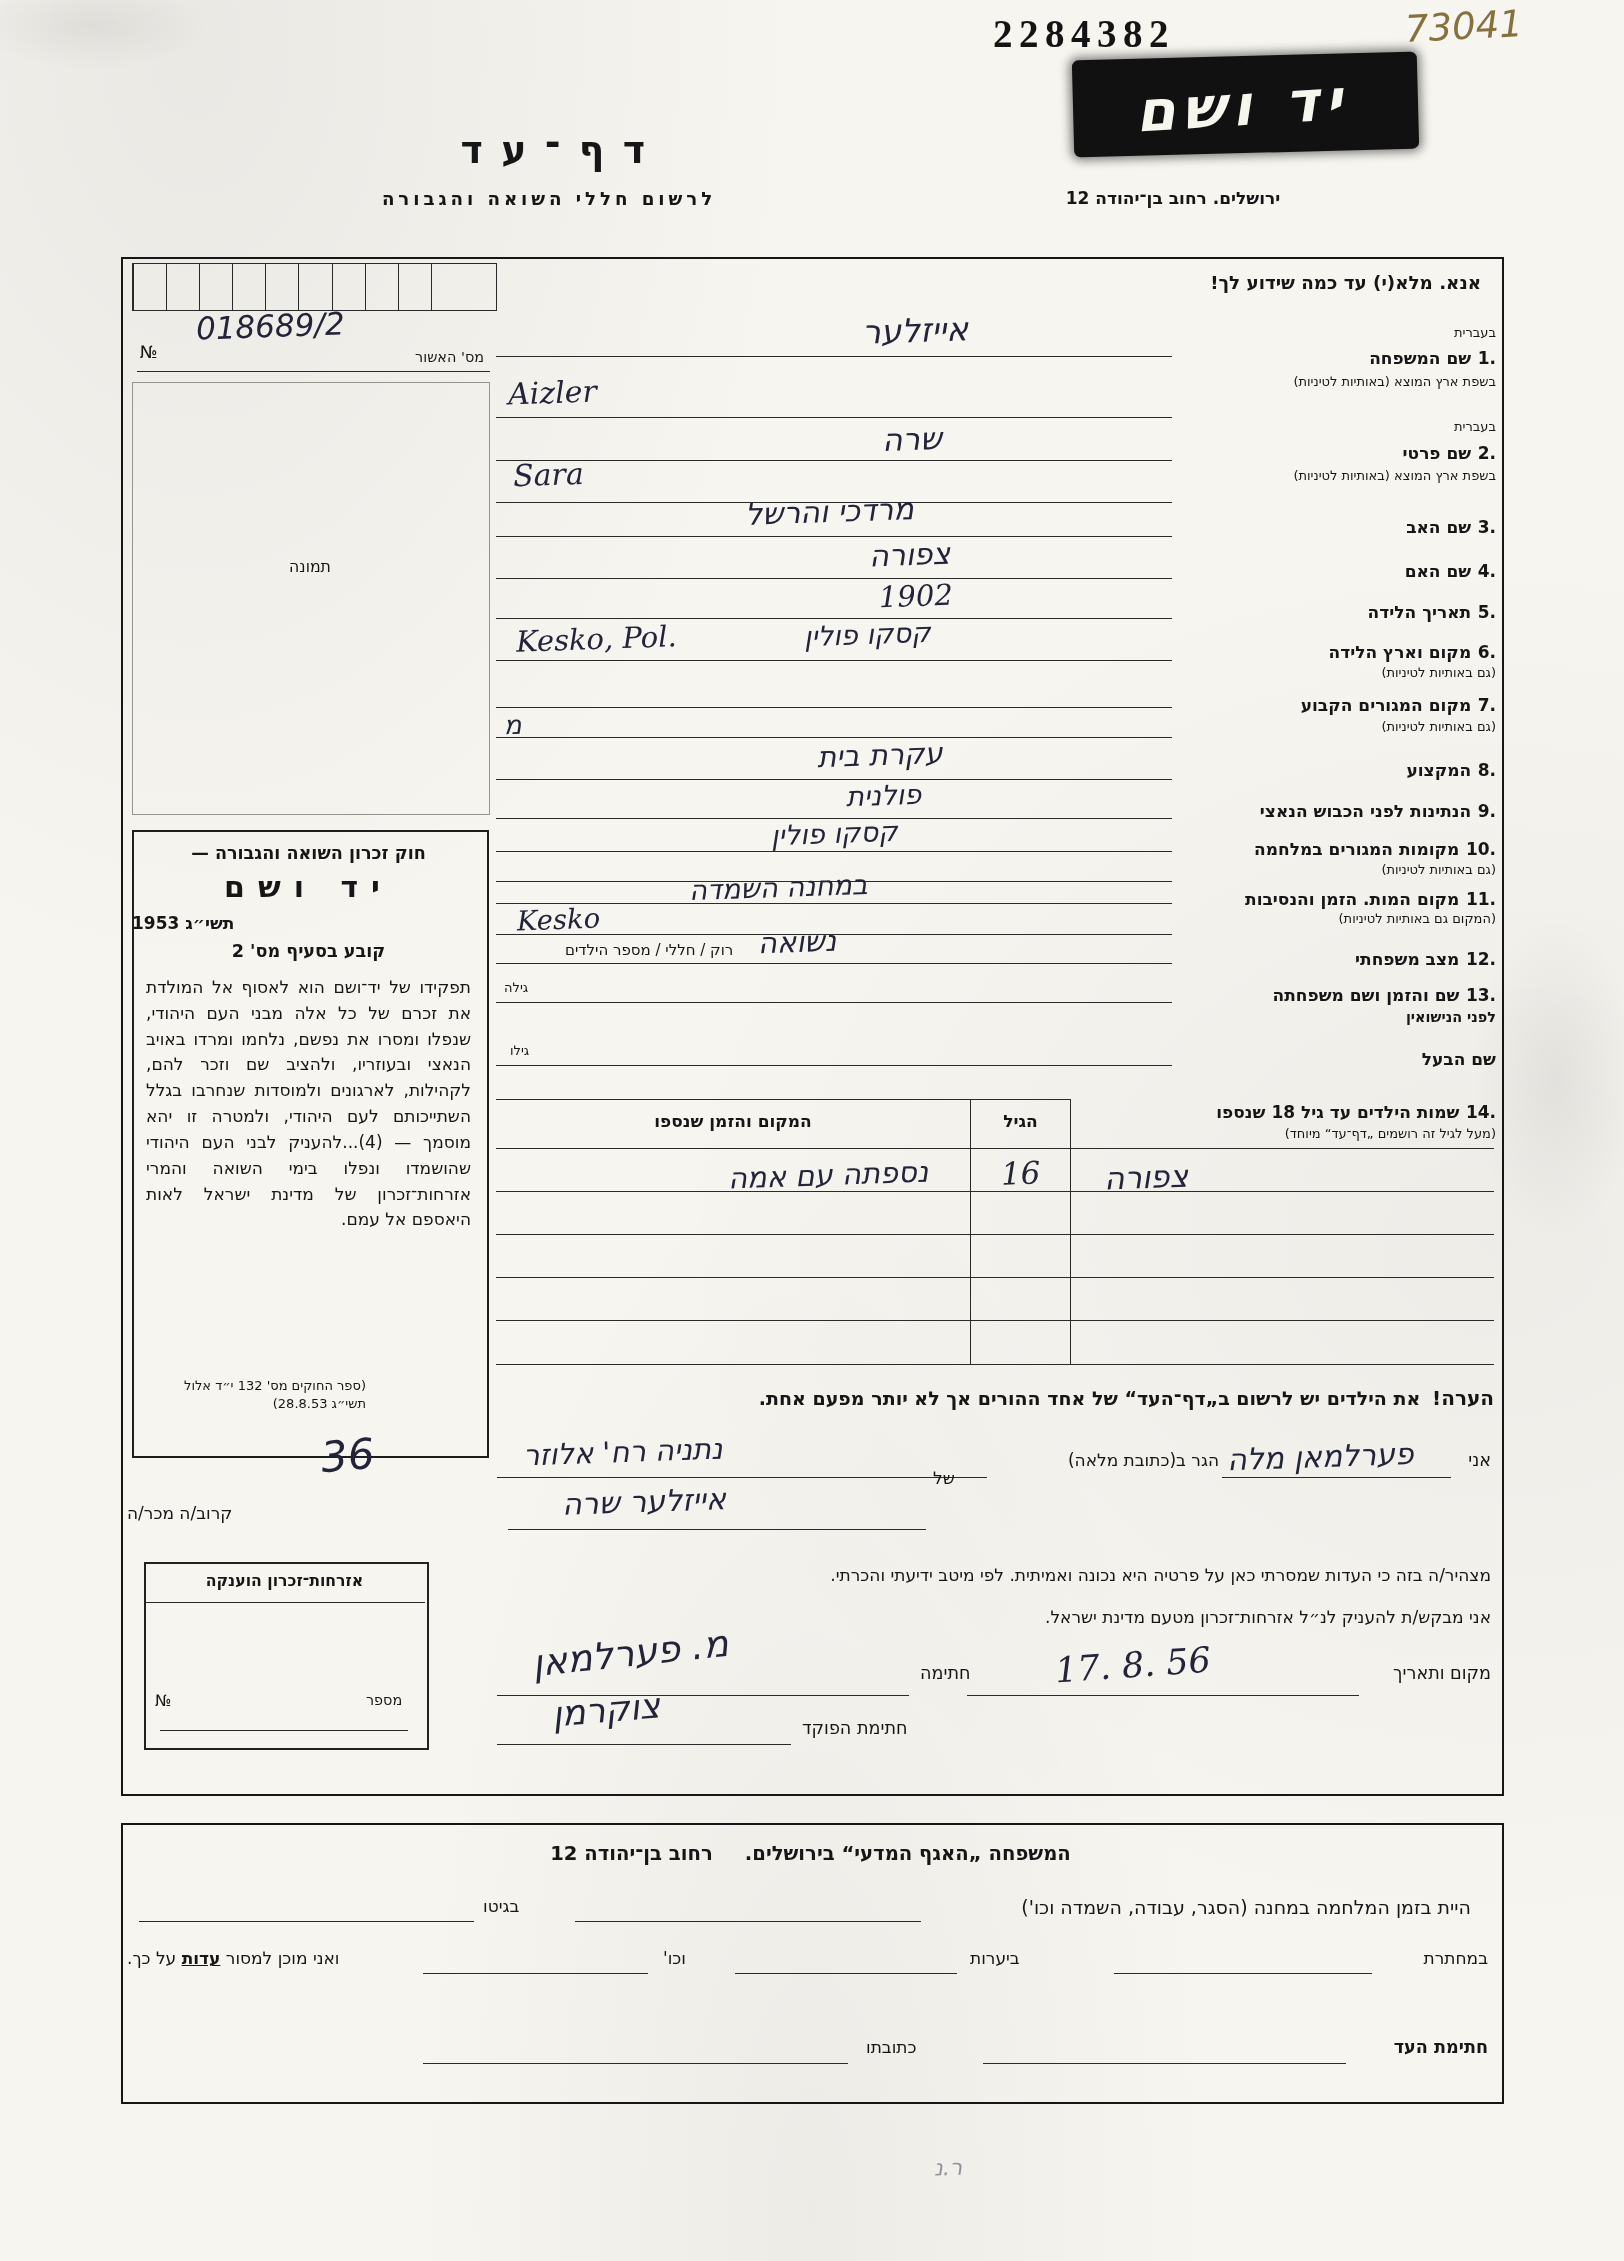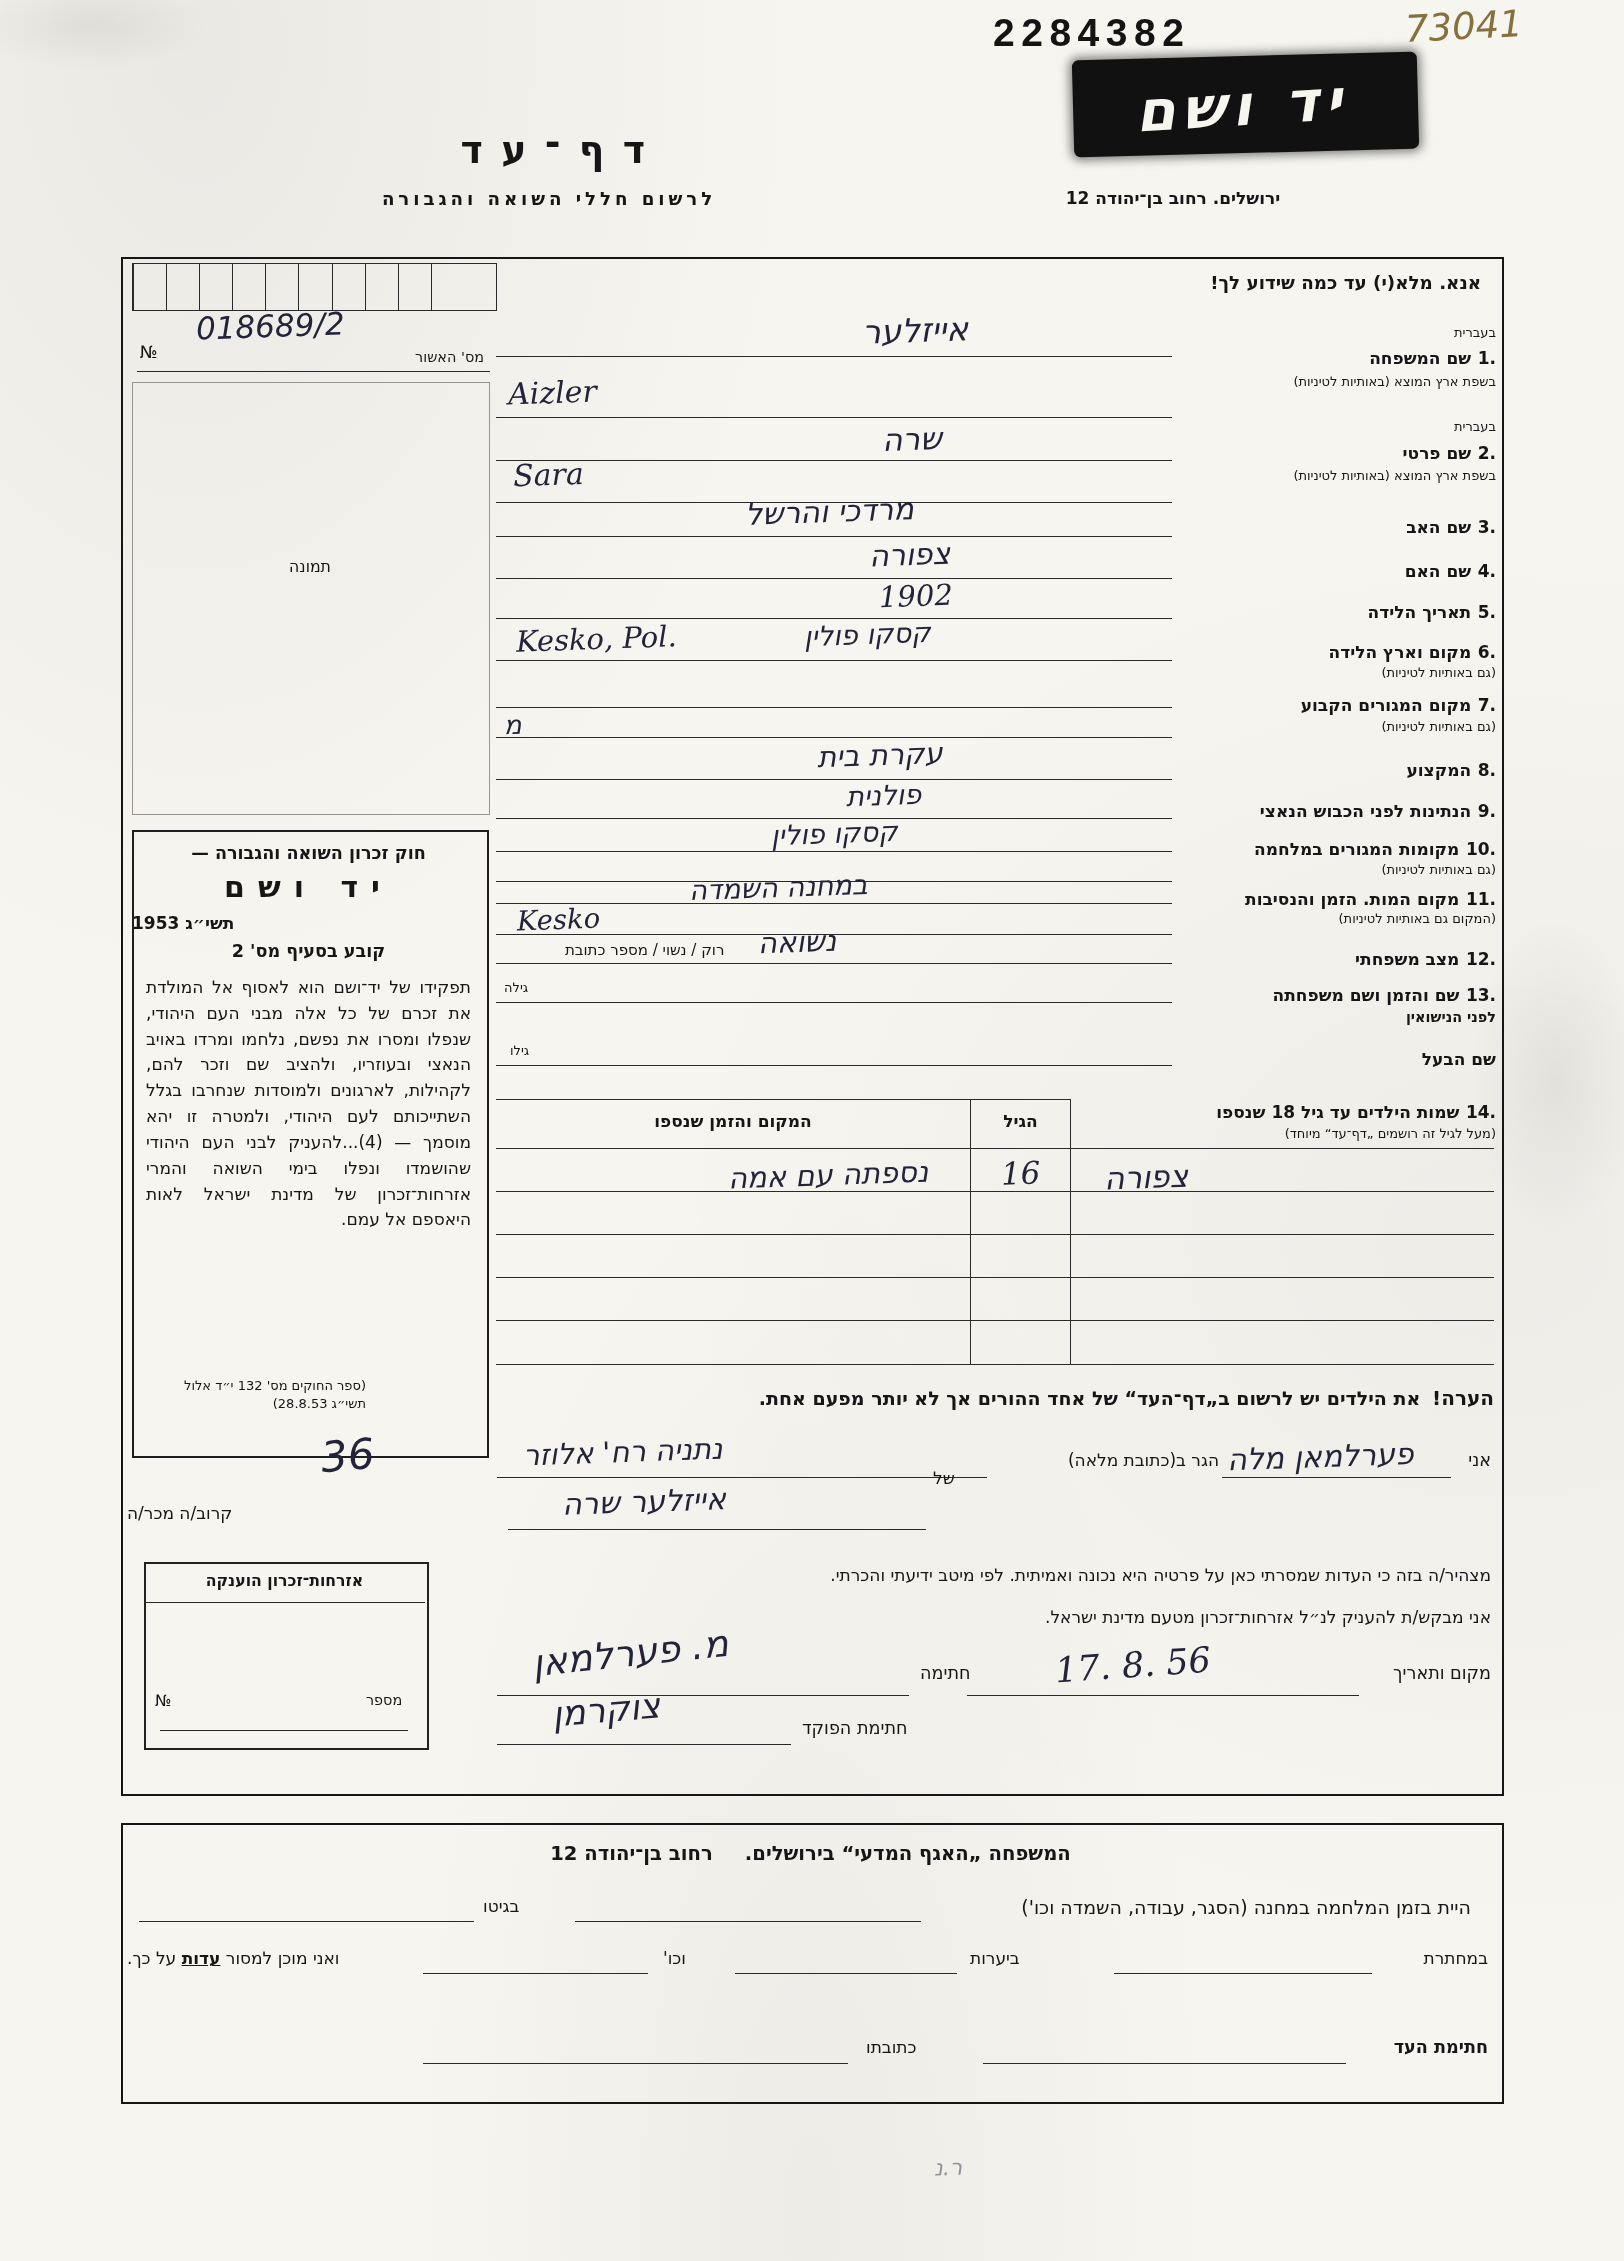--- a/index.html
+++ b/index.html
@@ -13,21 +13,21 @@
   .abs{position:absolute;}
   .b{font-weight:bold;}
   .r{position:absolute;direction:rtl;white-space:nowrap;text-align:right;}
   .rule{position:absolute;border-top:1.3px solid #2a2a2a;height:0;}
   .vrule{position:absolute;border-left:1.3px solid #2a2a2a;width:0;}
   .lbl{position:absolute;right:129px;direction:rtl;white-space:nowrap;font-weight:bold;font-size:17px;}
   .slb{position:absolute;right:129px;direction:rtl;white-space:nowrap;font-size:13px;}
   .lbl .n{display:inline-block;margin-left:6.5px;}
   .hw{font-family:"DejaVu Sans",sans-serif;font-style:italic;color:#23233a;transform:rotate(-2deg);white-space:nowrap;}
   .hwl{font-family:"DejaVu Serif",serif;font-style:italic;color:#23233a;transform:rotate(-2deg);white-space:nowrap;}
-  .stamp{font-family:Liberation Sans, sans-serif;font-size:39px;font-weight:600;letter-spacing:6.5px;color:#141414;}
+  .stamp{font-family:Liberation Serif, serif;font-size:39px;font-weight:600;letter-spacing:6.5px;color:#141414;}
   .authbox{border:2px solid #1c1c1c;text-align:center;font-weight:bold;letter-spacing:4.6px;direction:rtl;}
   .logo{background:#111;border-radius:6.5px;transform:rotate(-1.5deg);box-shadow:0 0 9.1px 3.3px rgba(17,17,17,.5);display:flex;align-items:center;justify-content:center;}
   .logotext{color:#f6f5ee;font-size:57px;font-weight:bold;transform:skewX(-12deg) rotate(-2deg);letter-spacing:6.5px;}
   .cells{display:flex;border:1.3px solid #2a2a2a;}
   .cells i{flex:1;border-left:1.3px solid #2a2a2a;}
   .cells i:first-child{border-left:none;}
   .smudge{background:radial-gradient(ellipse, rgba(0,0,0,.06), transparent 70%);pointer-events:none;}
 </style>
 </head>
 <body>
@@ -134,21 +134,21 @@
 
   <div class="lbl" style="top:889px"><span class="n" dir="ltr">11.</span><span>מקום המות. הזמן והנסיבות</span></div>
   <div class="slb" style="top:911px">(המקום גם באותיות לטיניות)</div>
   <div class="rule" style="left:496px;top:903px;width:676px"></div>
   <div class="rule" style="left:496px;top:934px;width:676px"></div>
   <div class="abs hw" style="left:689px;top:872px;font-size:27.4px">במחנה השמדה</div>
   <div class="abs hwl" style="left:517px;top:904px;font-size:27.4px" dir="ltr">Kesko</div>
 
   <div class="lbl" style="top:949px"><span class="n" dir="ltr">12.</span><span>מצב משפחתי</span></div>
   <div class="rule" style="left:496px;top:963px;width:676px"></div>
-  <div class="abs" style="left:565px;top:941px;font-size:15px;white-space:nowrap">רוק / נשוי / מספר כתובת</div>
+  <div class="abs" style="left:565px;top:941px;font-size:15px;white-space:nowrap">רוק / חללי / מספר הילדים</div>
   <div class="abs hw" style="left:758px;top:925px;font-size:29px">נשואה</div>
 
   <div class="lbl" style="top:985px"><span class="n" dir="ltr">13.</span><span>שם והזמן ושם משפחתה</span></div>
   <div class="slb b" style="top:1009px;font-size:14.4px">לפני הנישואין</div>
   <div class="rule" style="left:496px;top:1002px;width:676px"></div>
   <div class="abs" style="left:504px;top:980px;font-size:13px">גילה</div>
   <div class="lbl" style="top:1049px"><span>שם הבעל</span></div>
   <div class="rule" style="left:496px;top:1065px;width:676px"></div>
   <div class="abs" style="left:510px;top:1043px;font-size:13px">גילו</div>
 

